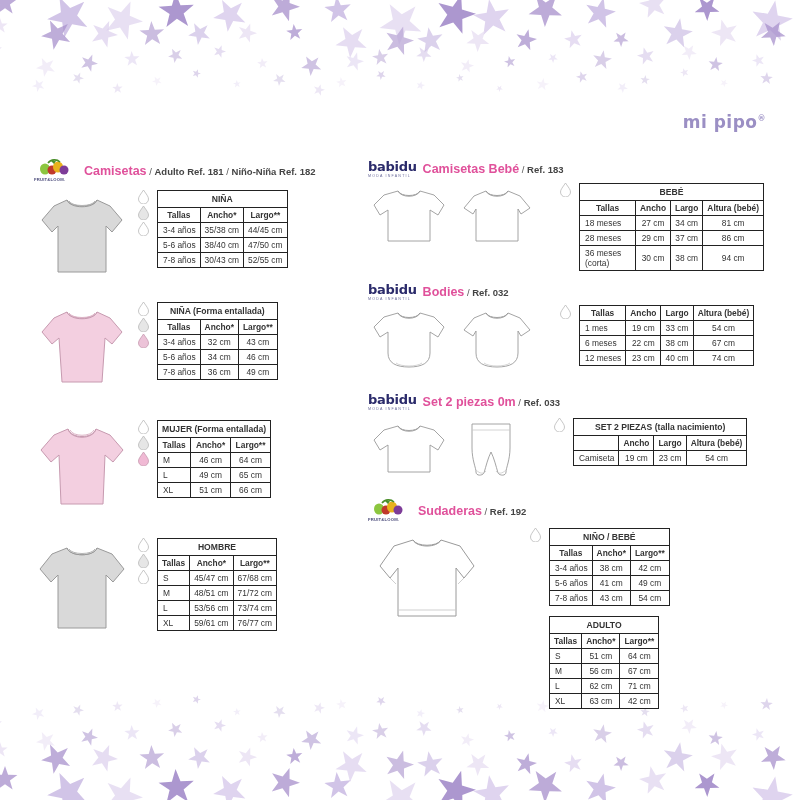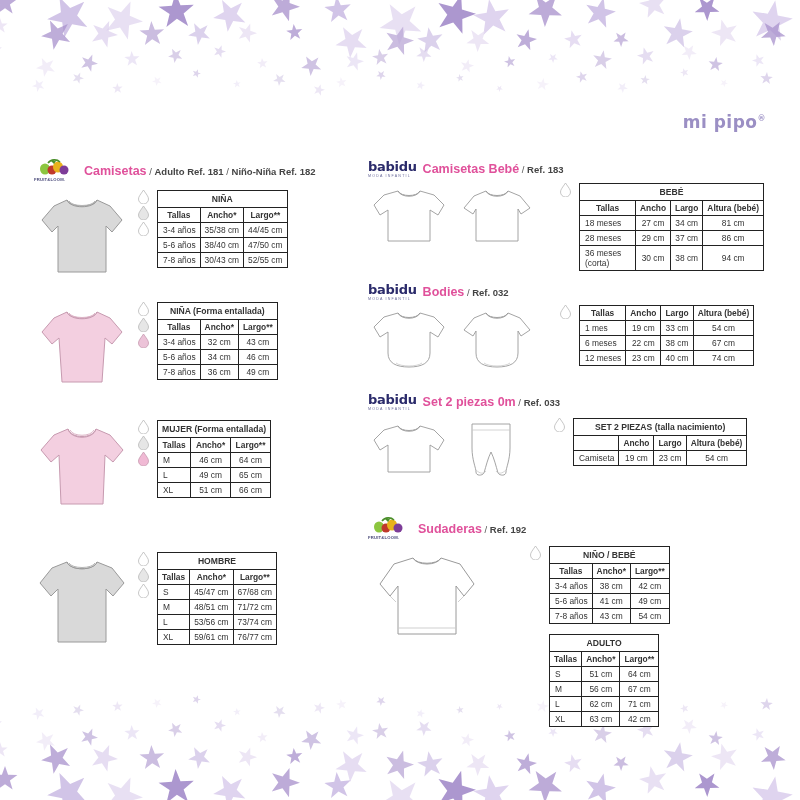--- a/index.html
+++ b/index.html
@@ -947,21 +947,21 @@
           <tr>
               <td class="lbl">XL</td>
               <td>51 cm</td>
               <td>66 cm</td>
             </tr>
         </tbody>
       </table>
     </div>
   </div>
 
-  <div class="row" style="margin-top:36px;">
+  <div class="row" style="margin-top:22px;">
     <div class="garment">
       <svg width="96" height="100" viewBox="0 0 96 100">
         <path d="M33 10 L18 16 L6 31 L17 44 L24 37 L24 90 L72 90 L72 37 L79 44 L90 31 L78 16 L63 10 C60 19,36 19,33 10 Z" fill="#d9d9d9" stroke="#9a9a9a" stroke-width="1"></path>
         <path d="M33 10 C36 19,60 19,63 10" fill="none" stroke="#9a9a9a" stroke-width="1"></path>
         <path d="M35 11 C38 17,58 17,61 11" fill="none" stroke="#b5b5b5" stroke-width="1"></path>
       </svg>
     </div>
     <div class="drops">
       <span class="drop"><svg viewBox="0 0 11 14" width="11" height="14">
             <path d="M5.5 0 C8.5 4.5,10.5 6.5,10.5 9 A5 5 0 0 1 0.5 9 C0.5 6.5,2.5 4.5,5.5 0 Z" fill="#ffffff" stroke="#b9b9b9" stroke-width=".8"></path>
@@ -1192,21 +1192,21 @@
               <td class="lbl">Camiseta</td>
               <td>19 cm</td>
               <td>23 cm</td>
               <td>54 cm</td>
             </tr>
         </tbody>
       </table>
     </div>
   </div>
 
-  <div class="sec-head" style="margin-top:32px;">
+  <div class="sec-head" style="margin-top:14px;">
     <div class="fotl">
       <span class="fruit">
         <svg width="34" height="17" viewBox="0 0 34 17">
           <ellipse cx="7" cy="11" rx="5" ry="5.5" fill="#8cc63f"></ellipse>
           <ellipse cx="14" cy="12" rx="4.5" ry="4.5" fill="#c0392b"></ellipse>
           <ellipse cx="20" cy="9" rx="5" ry="5.5" fill="#e8b21c"></ellipse>
           <ellipse cx="26" cy="12" rx="4.5" ry="4.5" fill="#7d3c98"></ellipse>
           <path d="M10 5 C13 1,19 1,22 4" stroke="#4a8f2a" stroke-width="1.6" fill="none"></path>
           <path d="M16 6 L12 2 L18 3 Z" fill="#4a8f2a"></path>
         </svg>

